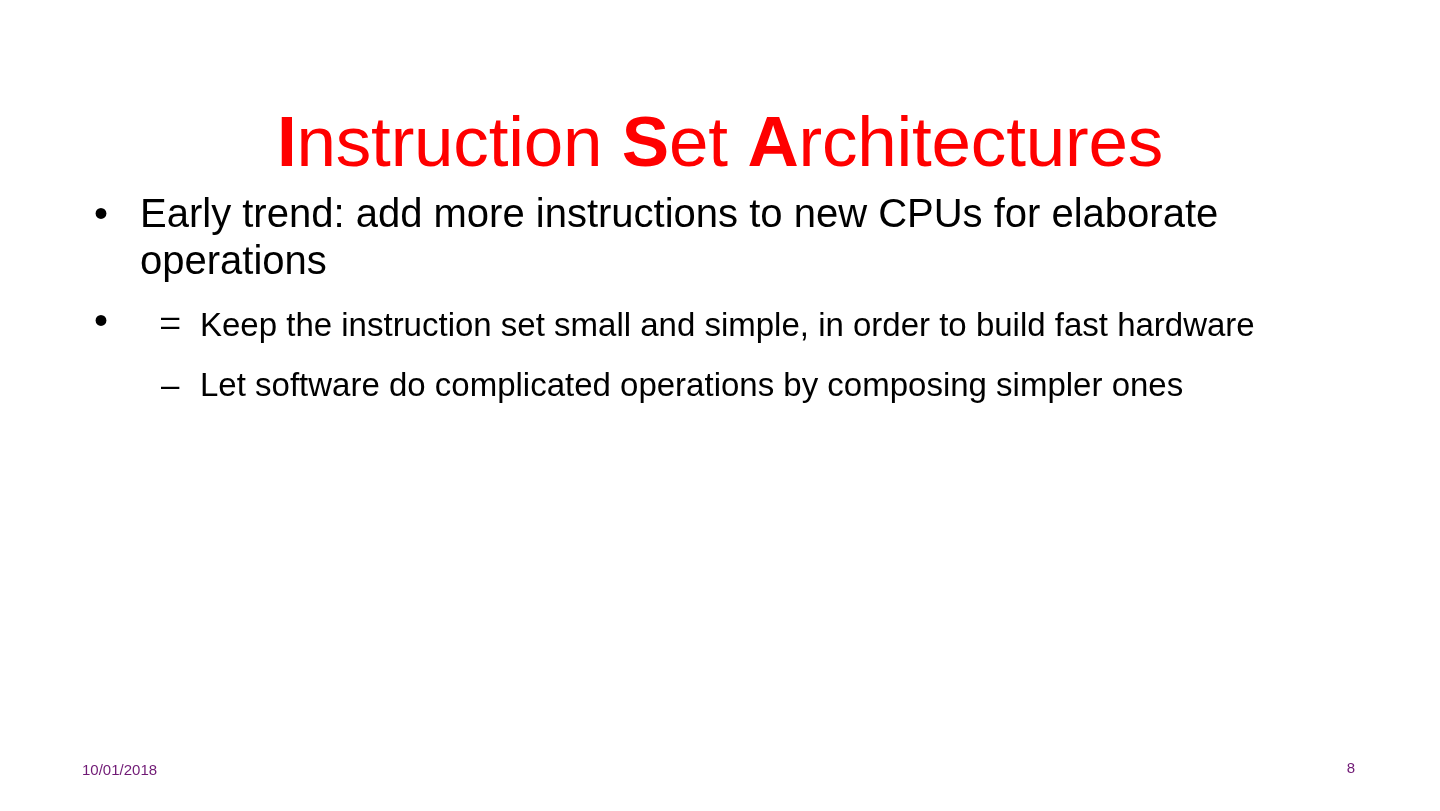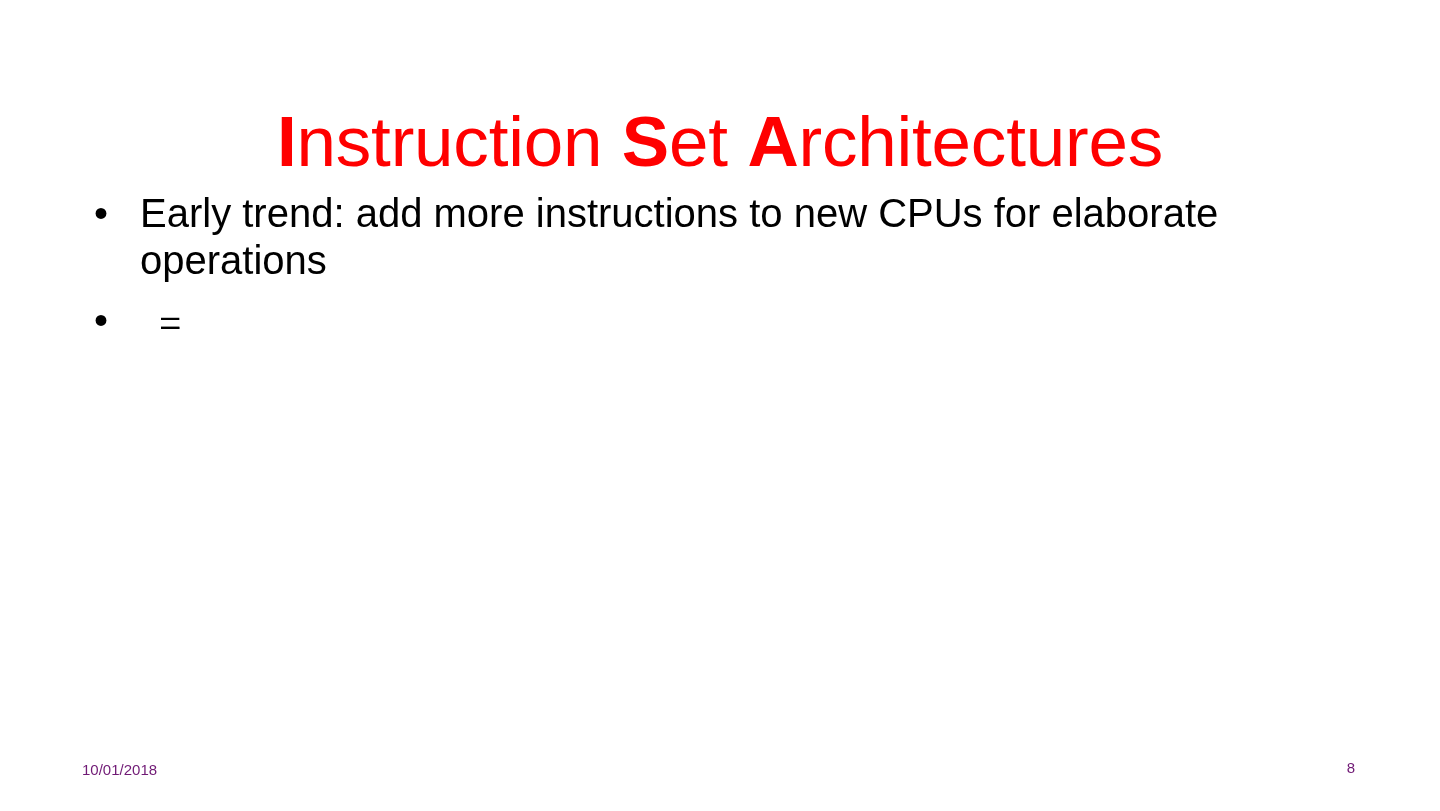--- a/index.html
+++ b/index.html
@@ -125,24 +125,26 @@
     <div class="bullet-l2 blk-2">
       <span class="marker">–</span>
     </div>
 
     <div class="bullet-l1 blk-3">
       <span class="marker">•</span>
     </div>
 
     <div class="bullet-l2 blk-4">
       <span class="marker">–</span>
+      <span class="btext">Keep the instruction set small and simple, in order to build fast hardware</span>
     </div>
 
     <div class="bullet-l2 blk-4">
       <span class="marker">–</span>
+      <span class="btext">Let software do complicated operations by composing simpler ones</span>
     </div>
 
   </div>
 
   <div class="footer-text" id="footer-date">10/01/2018</div>
   <div class="footer-text" id="footer-pagenum">8</div>
 
 </div>
 
 </body></html>

